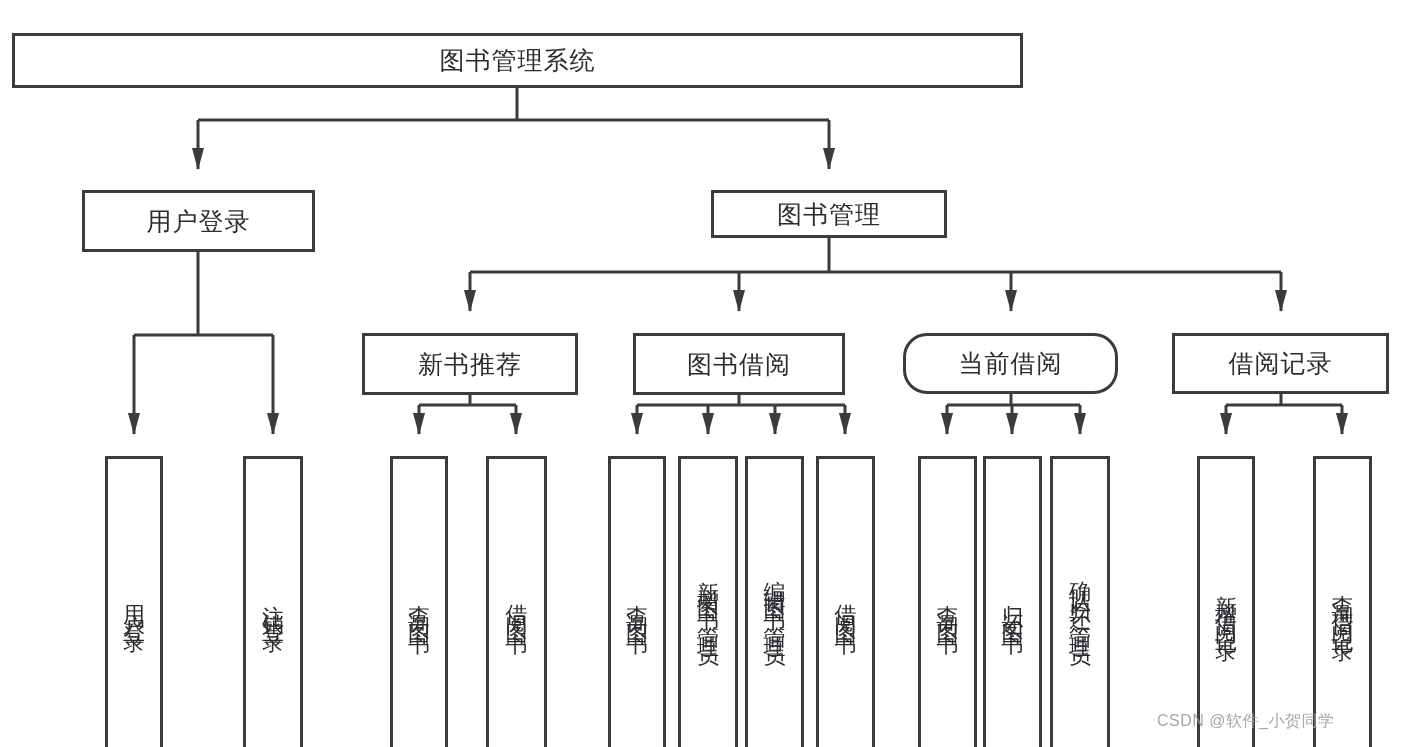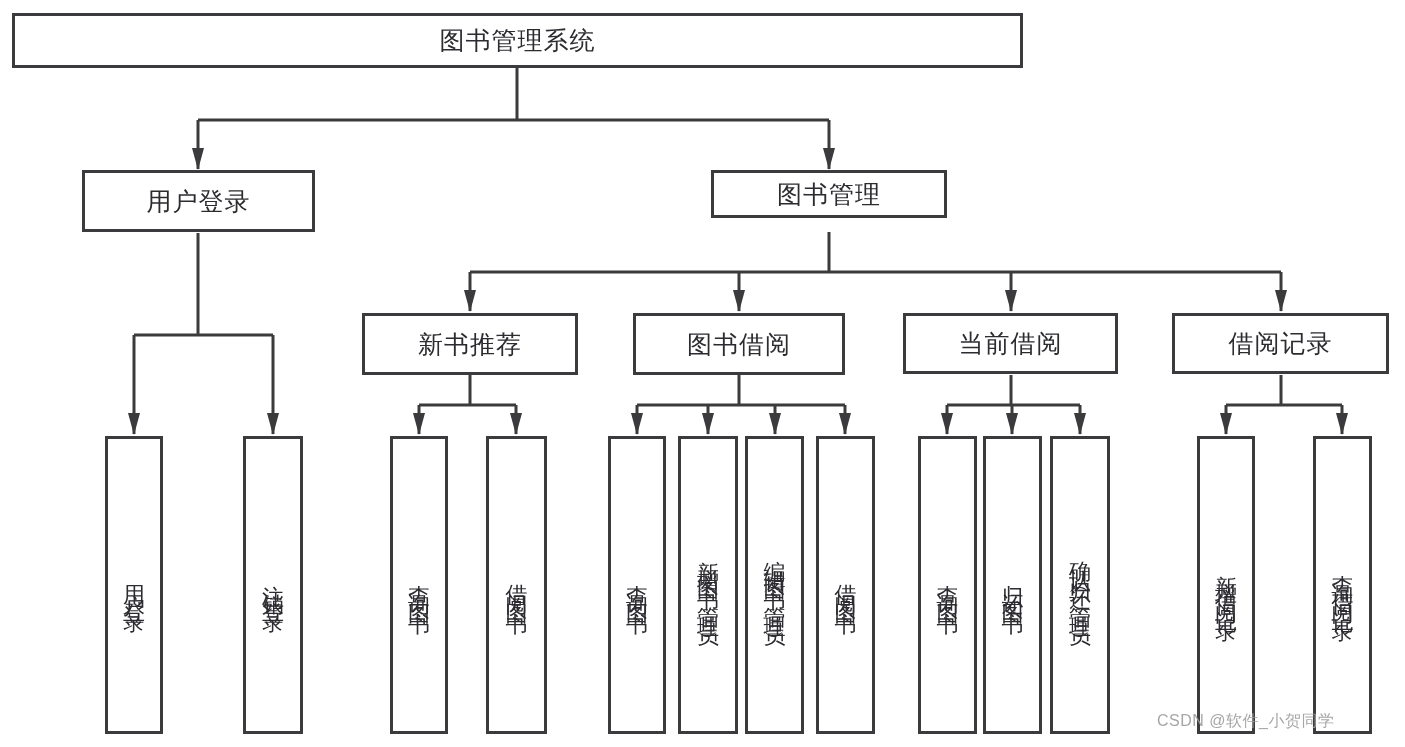--- a/index.html
+++ b/index.html
@@ -24,20 +24,21 @@
   }
   .node {
     position: absolute;
     box-sizing: border-box;
     background: #ffffff;
     border: 3px solid #3b3b3d;
     display: flex;
     align-items: center;
     justify-content: center;
     color: #2b2b30;
+    margin-top: 20px;
   }
   .hlabel {
     font-size: 25px;
     letter-spacing: 1px;
     line-height: 1;
     white-space: nowrap;
   }
   .vlabel {
     writing-mode: vertical-rl;
     text-orientation: mixed;
@@ -111,21 +112,21 @@
   <div class="node" style="left:711px; top:170px; width:236px; height:48px;">
     <span class="hlabel">图书管理</span>
   </div>
 
   <div class="node" style="left:633px; top:313px; width:212px; height:62px;">
     <span class="hlabel">图书借阅</span>
   </div>
   <div class="node" style="left:362px; top:313px; width:216px; height:62px;">
     <span class="hlabel">新书推荐</span>
   </div>
-  <div class="node" style="left:903px; top:313px; width:215px; height:61px;">
+  <div class="node" style="left:903px; top:313px; width:215px; height:61px;border-radius:24px;">
     <span class="hlabel">当前借阅</span>
   </div>
   <div class="node" style="left:1172px; top:313px; width:217px; height:61px;">
     <span class="hlabel">借阅记录</span>
   </div>
 
   <div class="node" style="left:105px; top:436px; width:58px; height:298px;">
     <span class="vlabel">用户登录</span>
   </div>
   <div class="node" style="left:243px; top:436px; width:60px; height:298px;">

